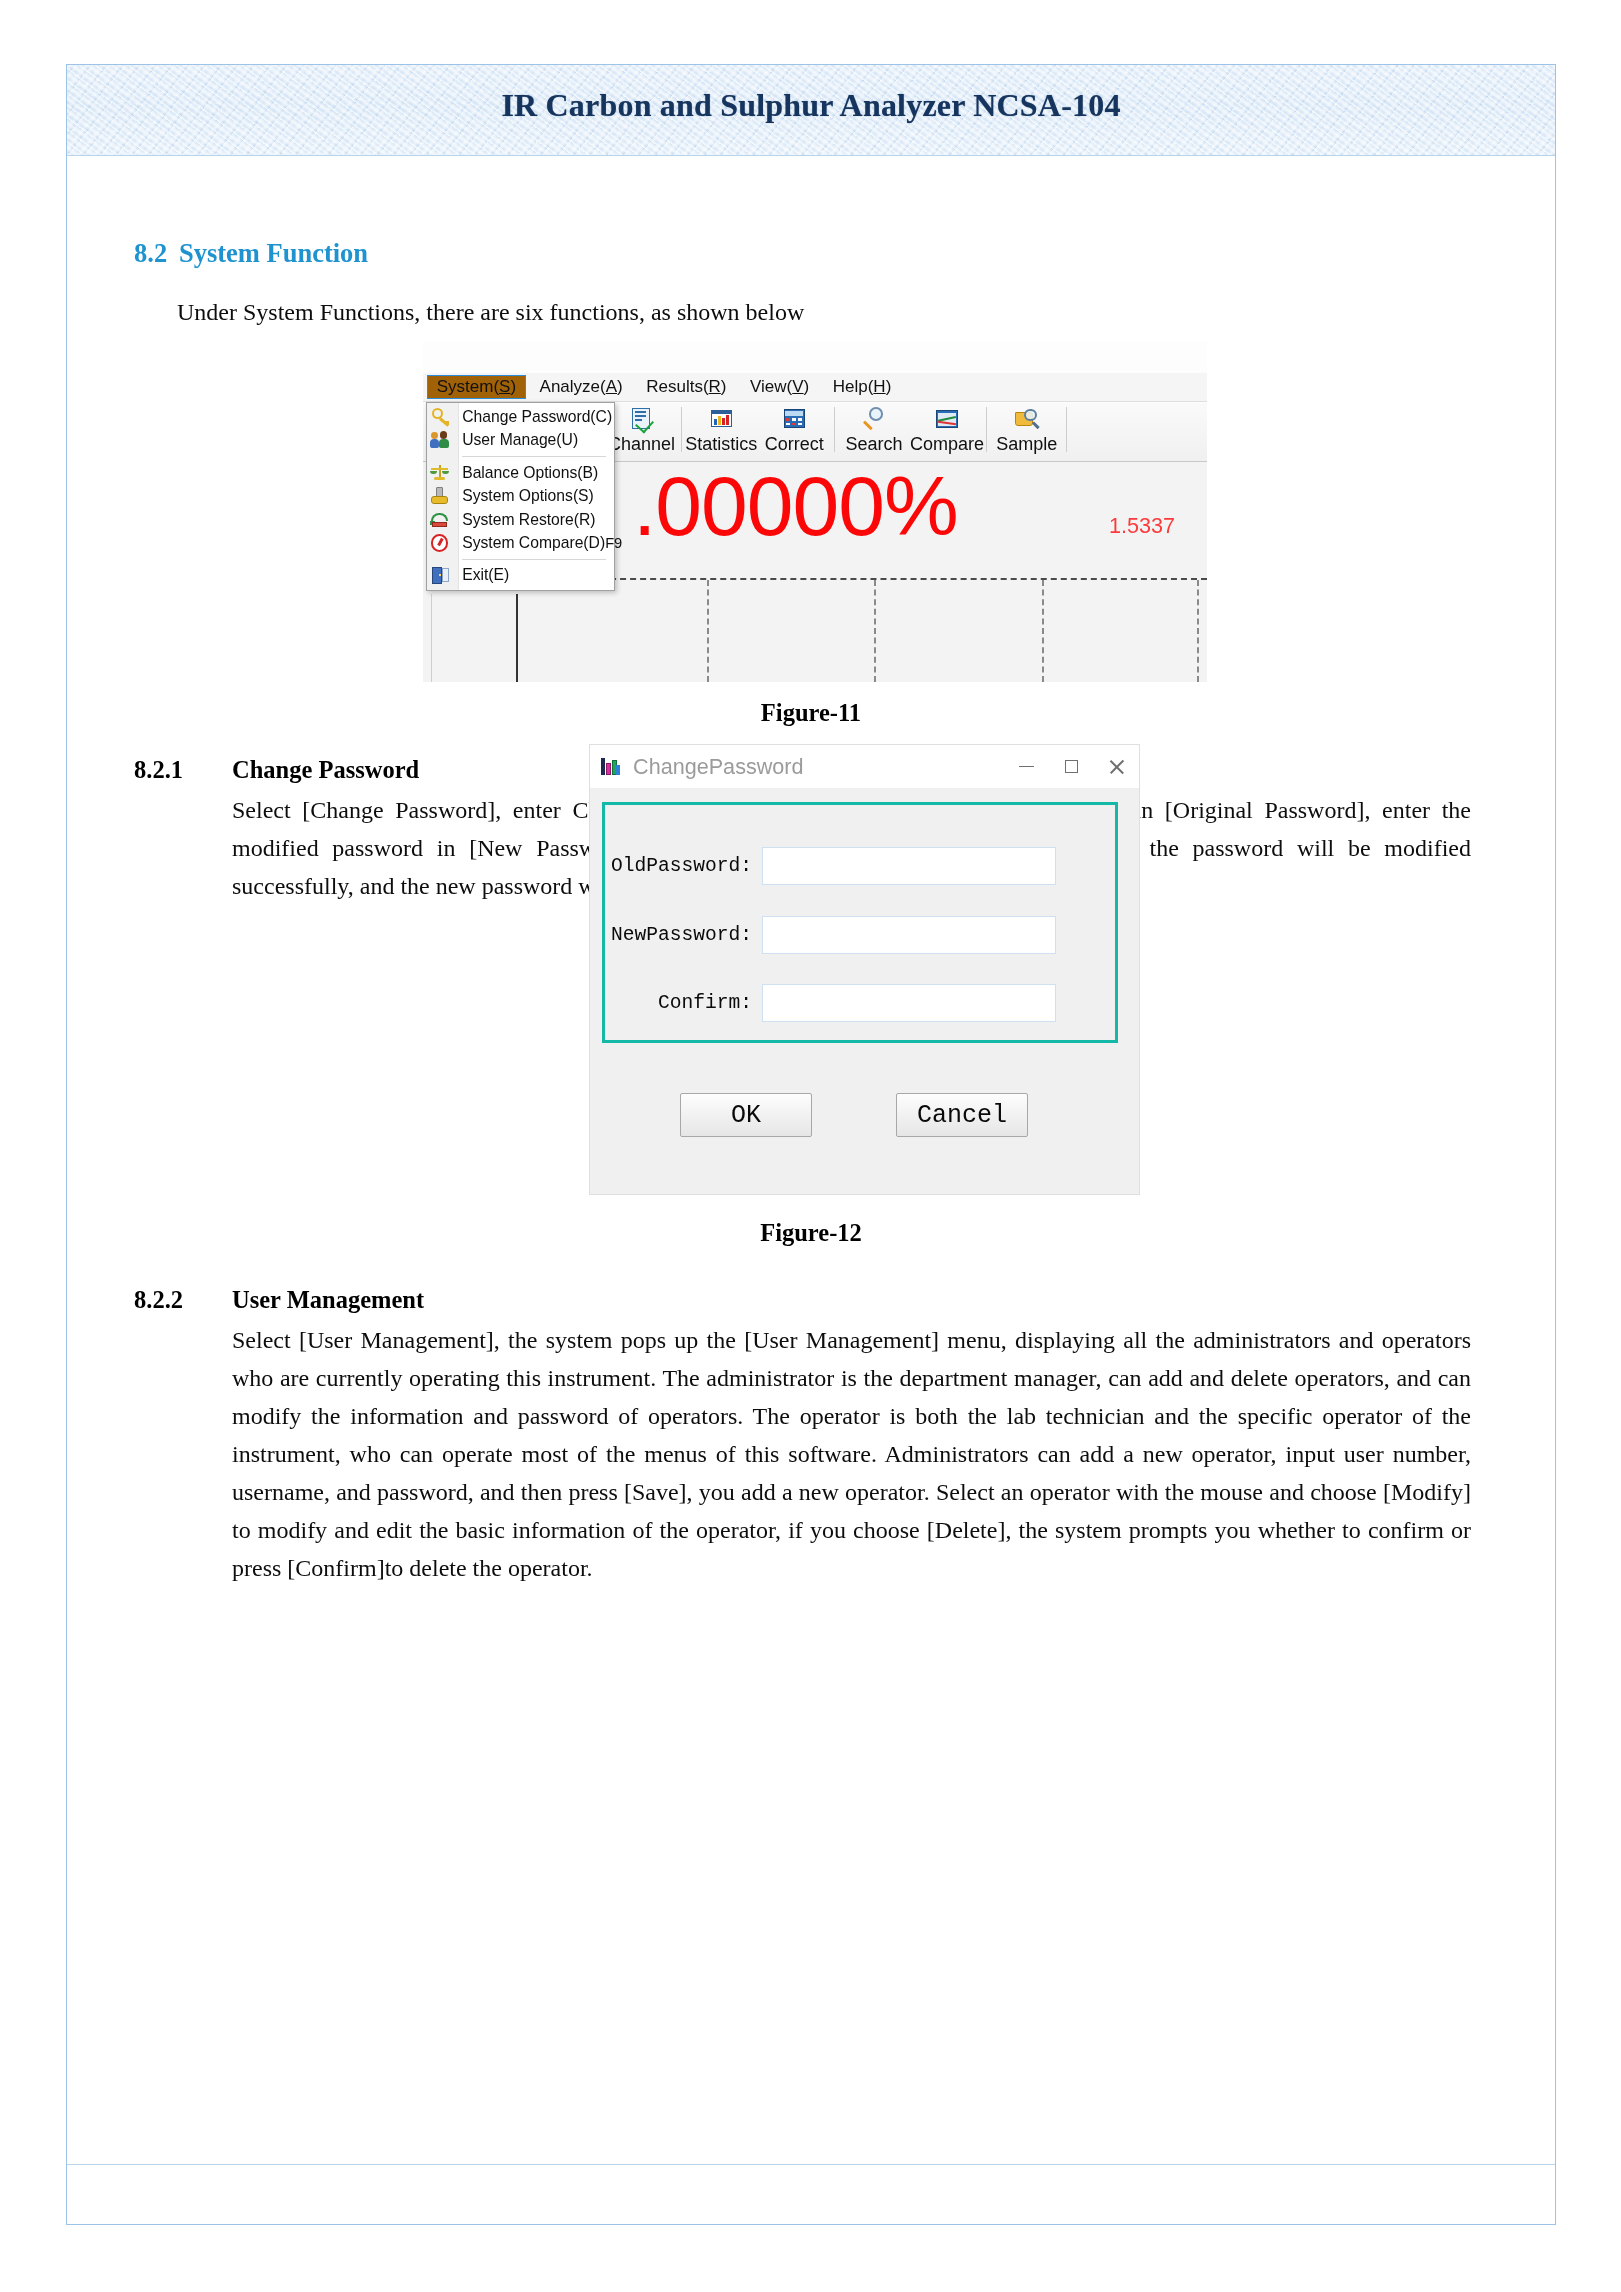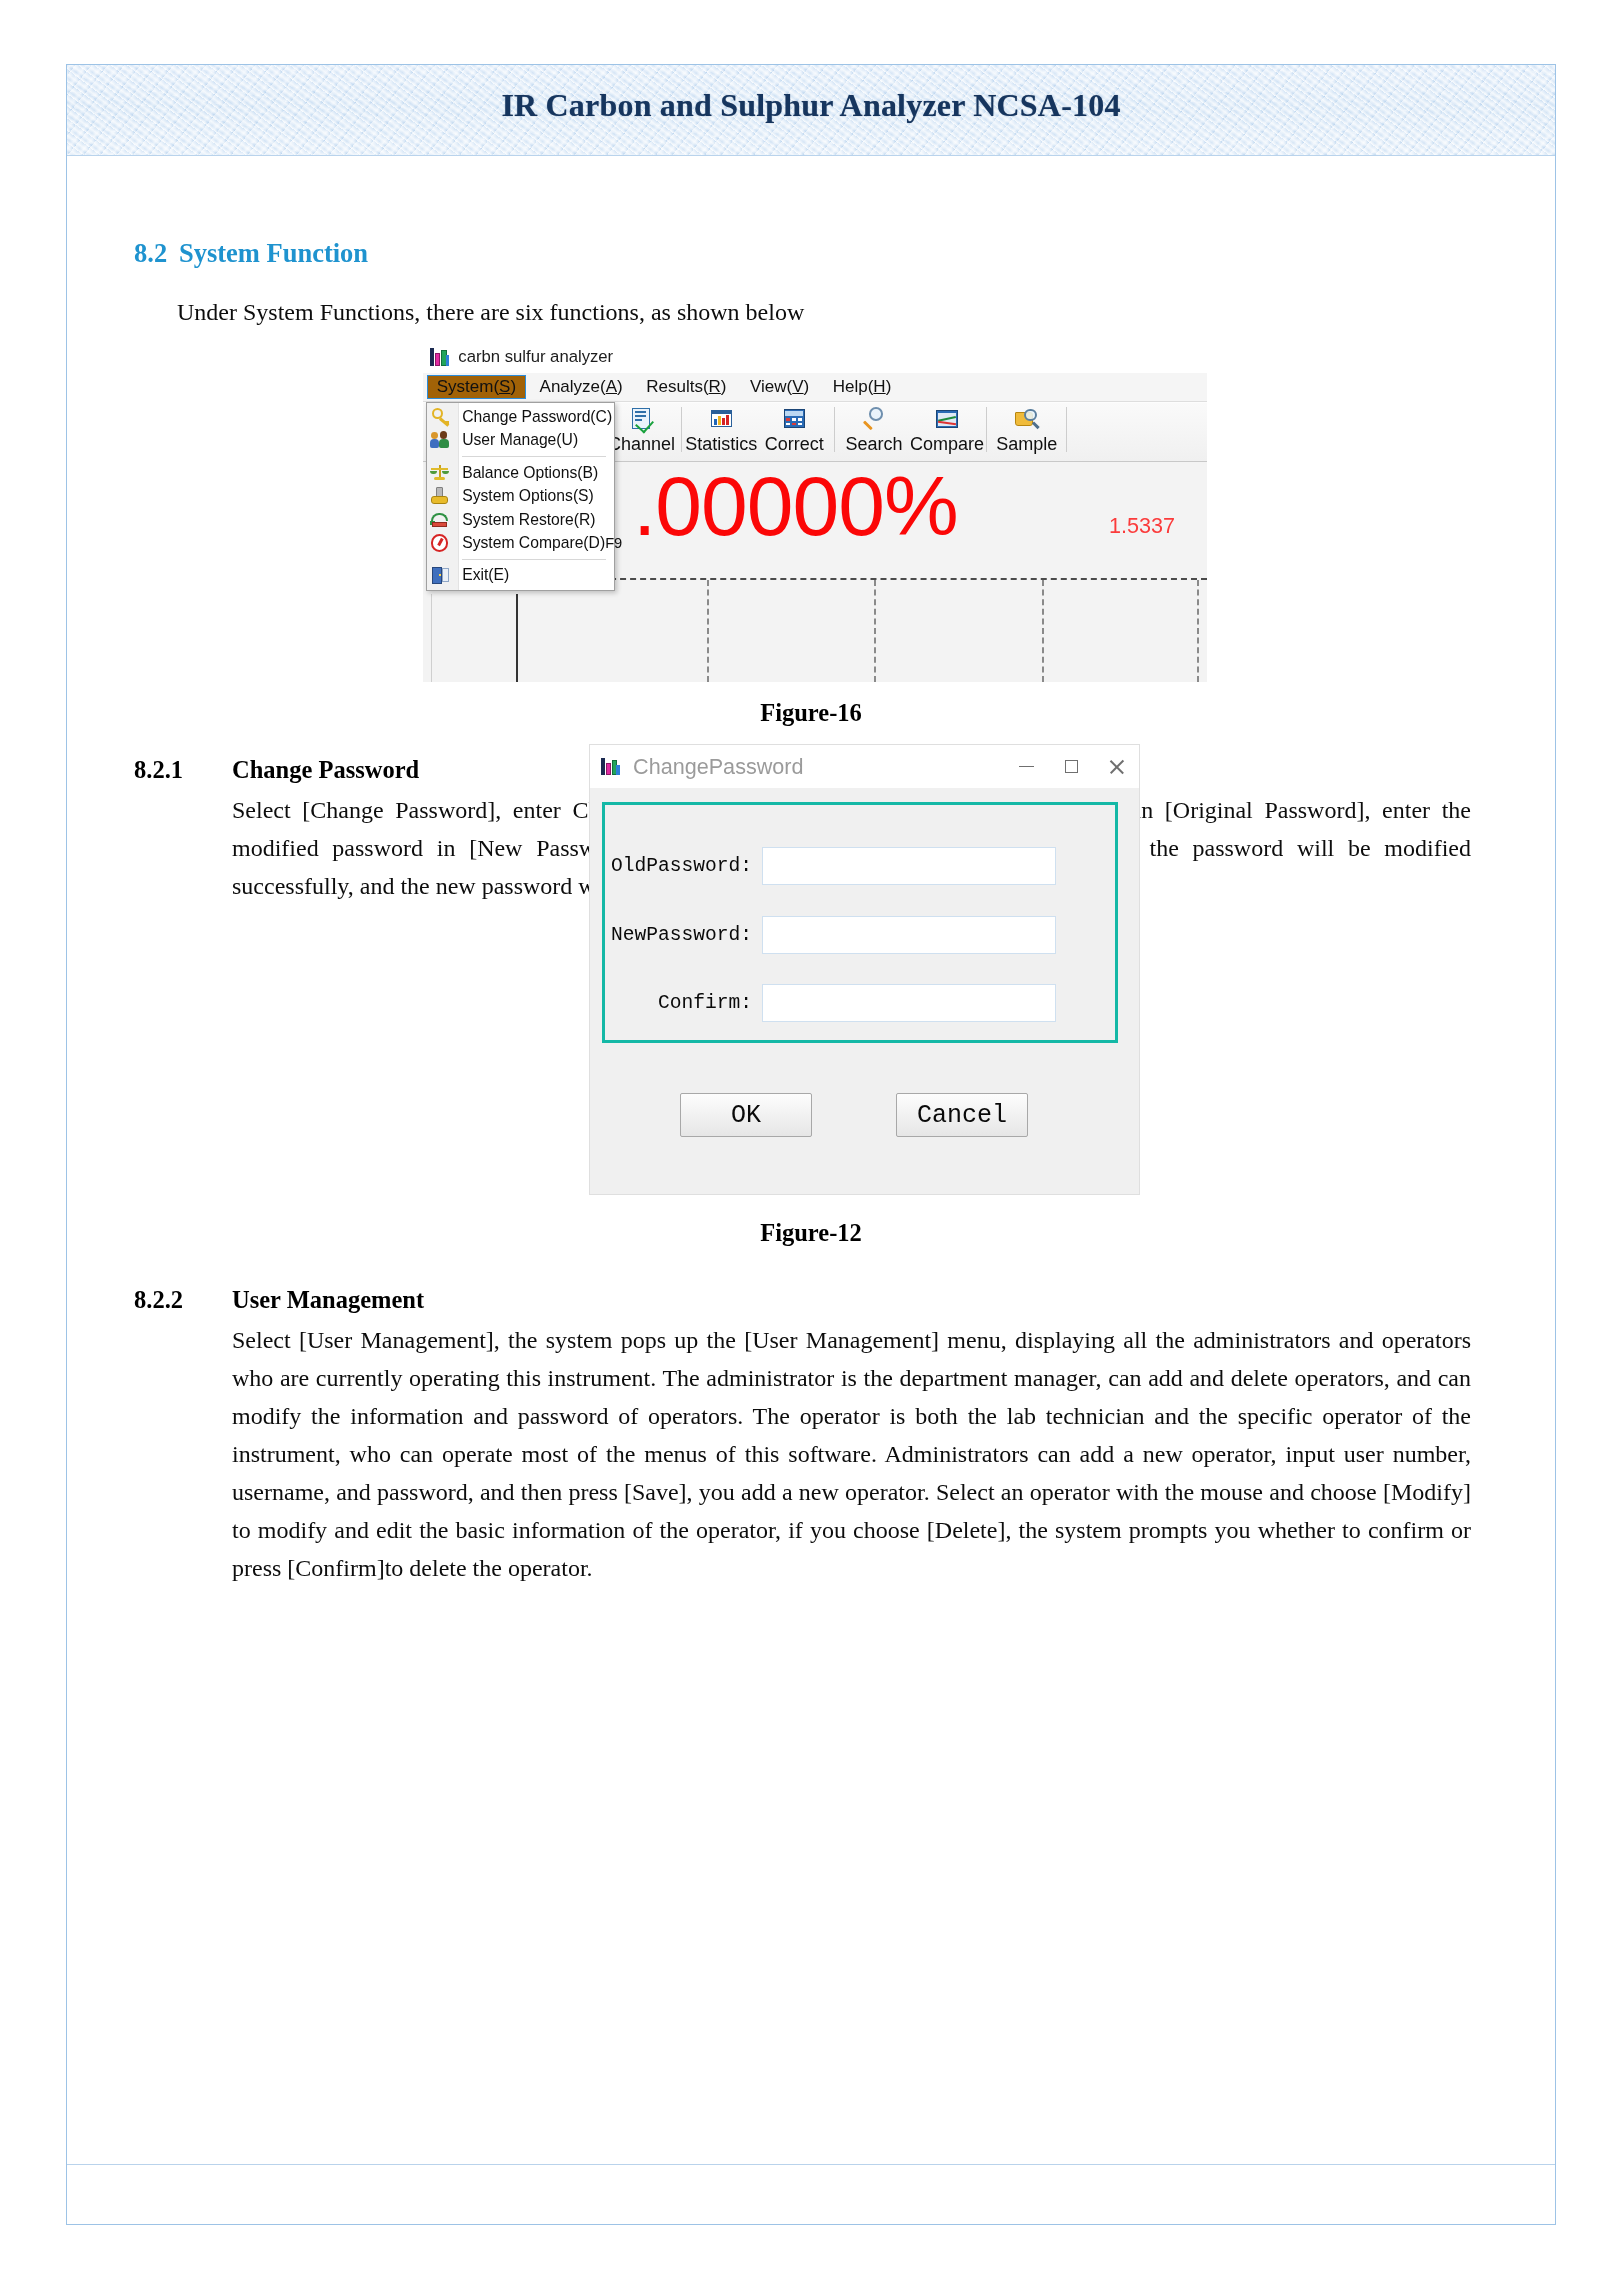--- a/index.html
+++ b/index.html
@@ -523,29 +523,20 @@
   <div id="content">
 
     <div class="sec-head" style="left:67px; top:82px;">
       <span class="num">8.2</span><span>System Function</span>
     </div>
 
     <div class="body-par noj" style="left:110px; top:137px; width:1294px;">Under System Functions, there are six functions, as shown below</div>
 
     <div id="fig11">
 
-      <div id="f11-titlebar">
-        <span class="app-icon">
-          <i class="bar-a"></i>
-            <i class="bar-b"></i>
-            <i class="bar-c"></i>
-            <i class="bar-d"></i>
-        </span>
-        <span id="f11-title-text">carbn sulfur analyzer</span>
-      </div>
 
       <div id="f11-menubar">
         <span class="menu-top active"><span>System</span>(<u>S</u>)</span>
         <span class="menu-top"><span>Analyze</span>(<u>A</u>)</span>
         <span class="menu-top"><span>Results</span>(<u>R</u>)</span>
         <span class="menu-top"><span>View</span>(<u>V</u>)</span>
         <span class="menu-top"><span>Help</span>(<u>H</u>)</span>
       </div>
 
       <div id="f11-toolbar">
@@ -692,21 +683,21 @@
           <span class="mi-ico mic-exit">
               <i class="door"></i>
               <i class="pan"></i>
               <i class="kn"></i>
             </span>
           <span class="mi-label">Exit(E)</span>
         </div>
       </div>
     </div>
 
-    <div class="fig-cap" style="top:543px;">Figure-16</div>
+    <div class="fig-cap" style="top:543px;">Figure-11</div>
 
     <div class="sub-head" style="left:67px; top:600px;">
       <span class="num">8.2.1</span><span>Change Password</span>
     </div>
     <div class="body-par" style="left:165px; top:635px; width:1239px;">Select [Change Password], enter Change [Login Password], enter the current password in [Original Password], enter the modified password in [New Password] and [Confirm Password] columns, press [OK], the password will be modified successfully, and the new password will take effect.</div>
 
     <div id="fig12">
       <div id="f12-titlebar">
         <span class="app-icon">
           <i class="bar-a"></i>

